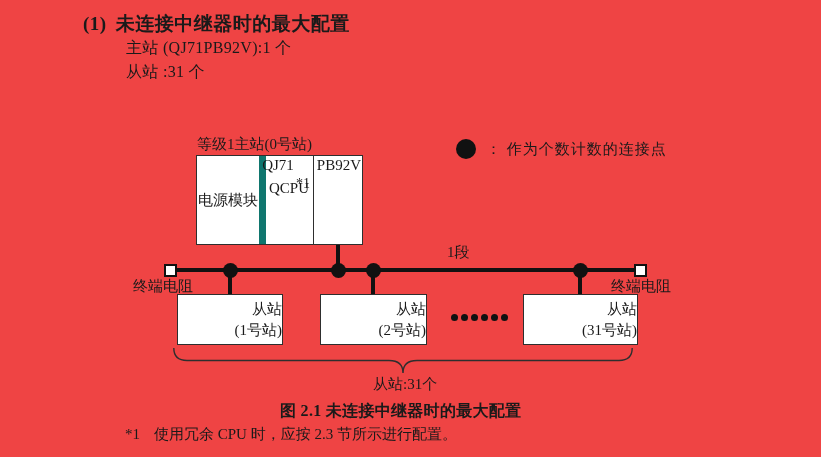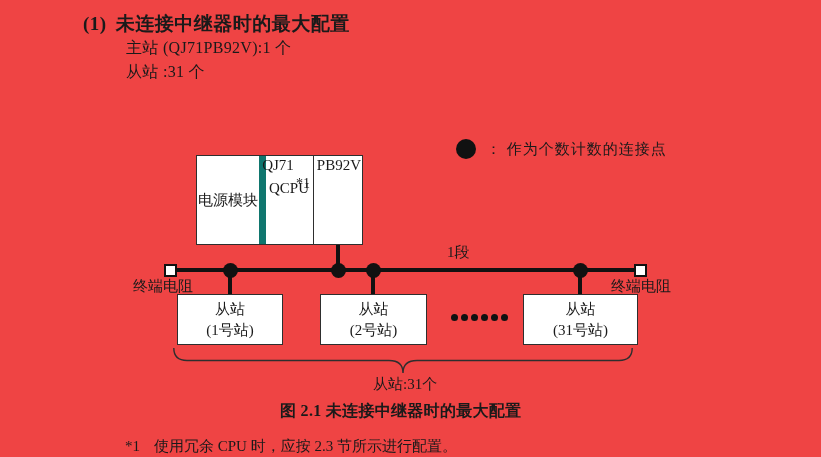--- a/index.html
+++ b/index.html
@@ -110,21 +110,21 @@
   .drop {
     width: 4px; background: #111;
   }
 
   
   .slave-box {
     top: 294px; height: 51px;
     border: 1px solid #2e2e2e;
     background: #ffffff;
     display: flex; flex-direction: column;
-    align-items: center; justify-content: center;
+    align-items: flex-end; justify-content: center;
     font-size: 15px; line-height: 1.35;
     text-align: center; white-space: nowrap;
   }
   .slave-1  { left: 177px; width: 106px; }
   .slave-2  { left: 320px; width: 107px; }
   .slave-31 { left: 523px; width: 115px; }
 
   .ellipsis {
     left: 451px; top: 314px;
     display: flex; gap: 3px; align-items: center;
@@ -142,35 +142,36 @@
   }
 
   
   .figure-caption {
     left: 280px; top: 401px;
     font-size: 16px; font-weight: bold;
     white-space: nowrap; letter-spacing: 0.3px;
   }
   .footnote {
     left: 125px; top: 425px;
-    font-size: 15px; white-space: nowrap; margin-top: 12px;
+    font-size: 15px; white-space: nowrap;
   }
   .footnote .fn-marker { margin-right: 14px; }
 </style>
 </head>
 <body>
 
 <div class="page">
 
   <div class="abs heading">
     <span class="num">(1)</span><span>未连接中继器时的最大配置</span>
   </div>
   <div class="abs spec-line spec-master">主站 (QJ71PB92V):1 个</div>
   <div class="abs spec-line spec-slave">从站 :31 个</div>
 
+  <div class="abs master-label">等级1主站(0号站)</div>
   <div class="abs master-box">
     <div class="mcell mcell-power">电源模块</div>
     <div class="mcell mcell-qcpu">
       <span class="fn-ref">*1</span>
       <span class="qcpu-txt">QCPU</span>
     </div>
     <div class="mcell mcell-qj71">
       <span>QJ71</span>
       <span>PB92V</span>
     </div>

